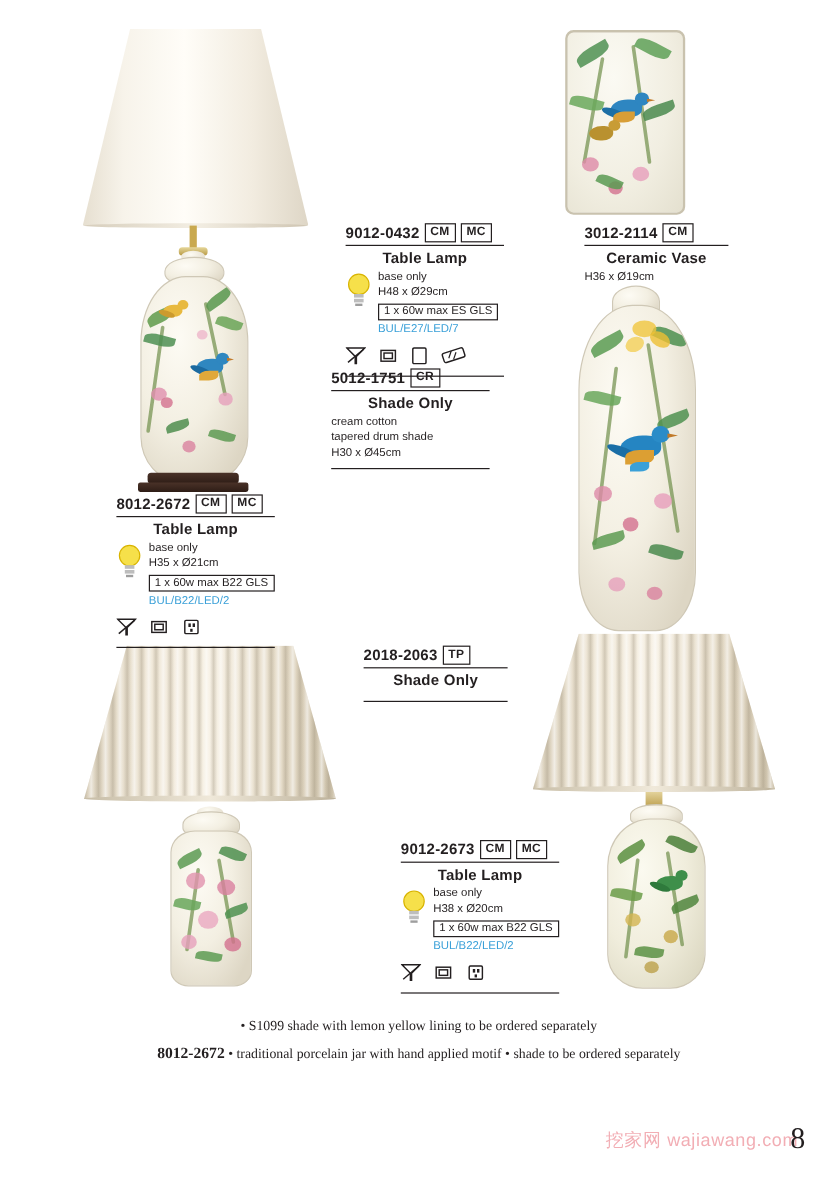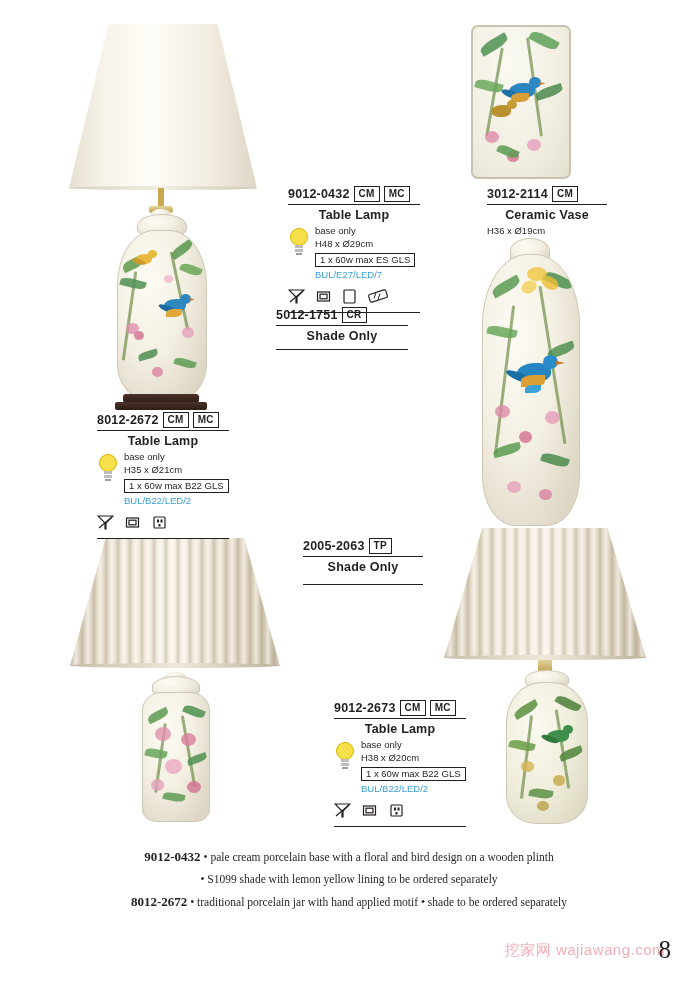--- a/index.html
+++ b/index.html
@@ -408,20 +408,25 @@
       </span>
     </div>
   </div>
 
   <div class="block" style="left:276px; top:307px; width:132px;">
     <div class="codeRow">
       <span class="code">5012-1751</span>
       <span class="tagbox">CR</span>
     </div>
     <div class="title">Shade Only</div>
+    <div class="spec">
+      <div class="specline">cream cotton</div>
+      <div class="specline">tapered drum shade</div>
+      <div class="specline">H30 x Ø45cm</div>
+    </div>
     <div class="rule" style="margin-top:6px;"></div>
   </div>
 
   <div class="block" style="left:487px; top:186px; width:120px;">
     <div class="codeRow">
       <span class="code">3012-2114</span>
       <span class="tagbox">CM</span>
     </div>
     <div class="title">Ceramic Vase</div>
     <div class="spec">
@@ -471,21 +476,21 @@
           <rect x="6" y="5.5" width="2" height="3" fill="#231f20"></rect>
           <rect x="9.5" y="5.5" width="2" height="3" fill="#231f20"></rect>
           <rect x="7.5" y="10" width="2" height="2.5" fill="#231f20"></rect>
         </svg>
       </span>
     </div>
   </div>
 
   <div class="block" style="left:303px; top:538px; width:120px;">
     <div class="codeRow">
-      <span class="code">2005-2063</span>
+      <span class="code">2018-2063</span>
       <span class="tagbox">TP</span>
     </div>
     <div class="title">Shade Only</div>
     <div class="rule" style="margin-top:10px;"></div>
   </div>
 
   <div class="block" style="left:334px; top:700px; width:132px;">
     <div class="codeRow">
       <span class="code">9012-2673</span>
       <span class="tagbox">CM</span>
@@ -527,24 +532,20 @@
           <rect x="6" y="5.5" width="2" height="3" fill="#231f20"></rect>
           <rect x="9.5" y="5.5" width="2" height="3" fill="#231f20"></rect>
           <rect x="7.5" y="10" width="2" height="2.5" fill="#231f20"></rect>
         </svg>
       </span>
     </div>
   </div>
 
   <div class="footer">
     <div class="frow">
-      <span class="fcode">9012-0432</span>
-      <span>• pale cream porcelain base with a floral and bird design on a wooden plinth</span>
-    </div>
-    <div class="frow">
       <span>• S1099 shade with lemon yellow lining to be ordered separately</span>
     </div>
     <div class="frow">
       <span class="fcode">8012-2672</span>
       <span>• traditional porcelain jar with hand applied motif • shade to be ordered separately</span>
     </div>
   </div>
 
   <div class="watermark">挖家网 wajiawang.com</div>
   <div class="pagenum">8</div>

